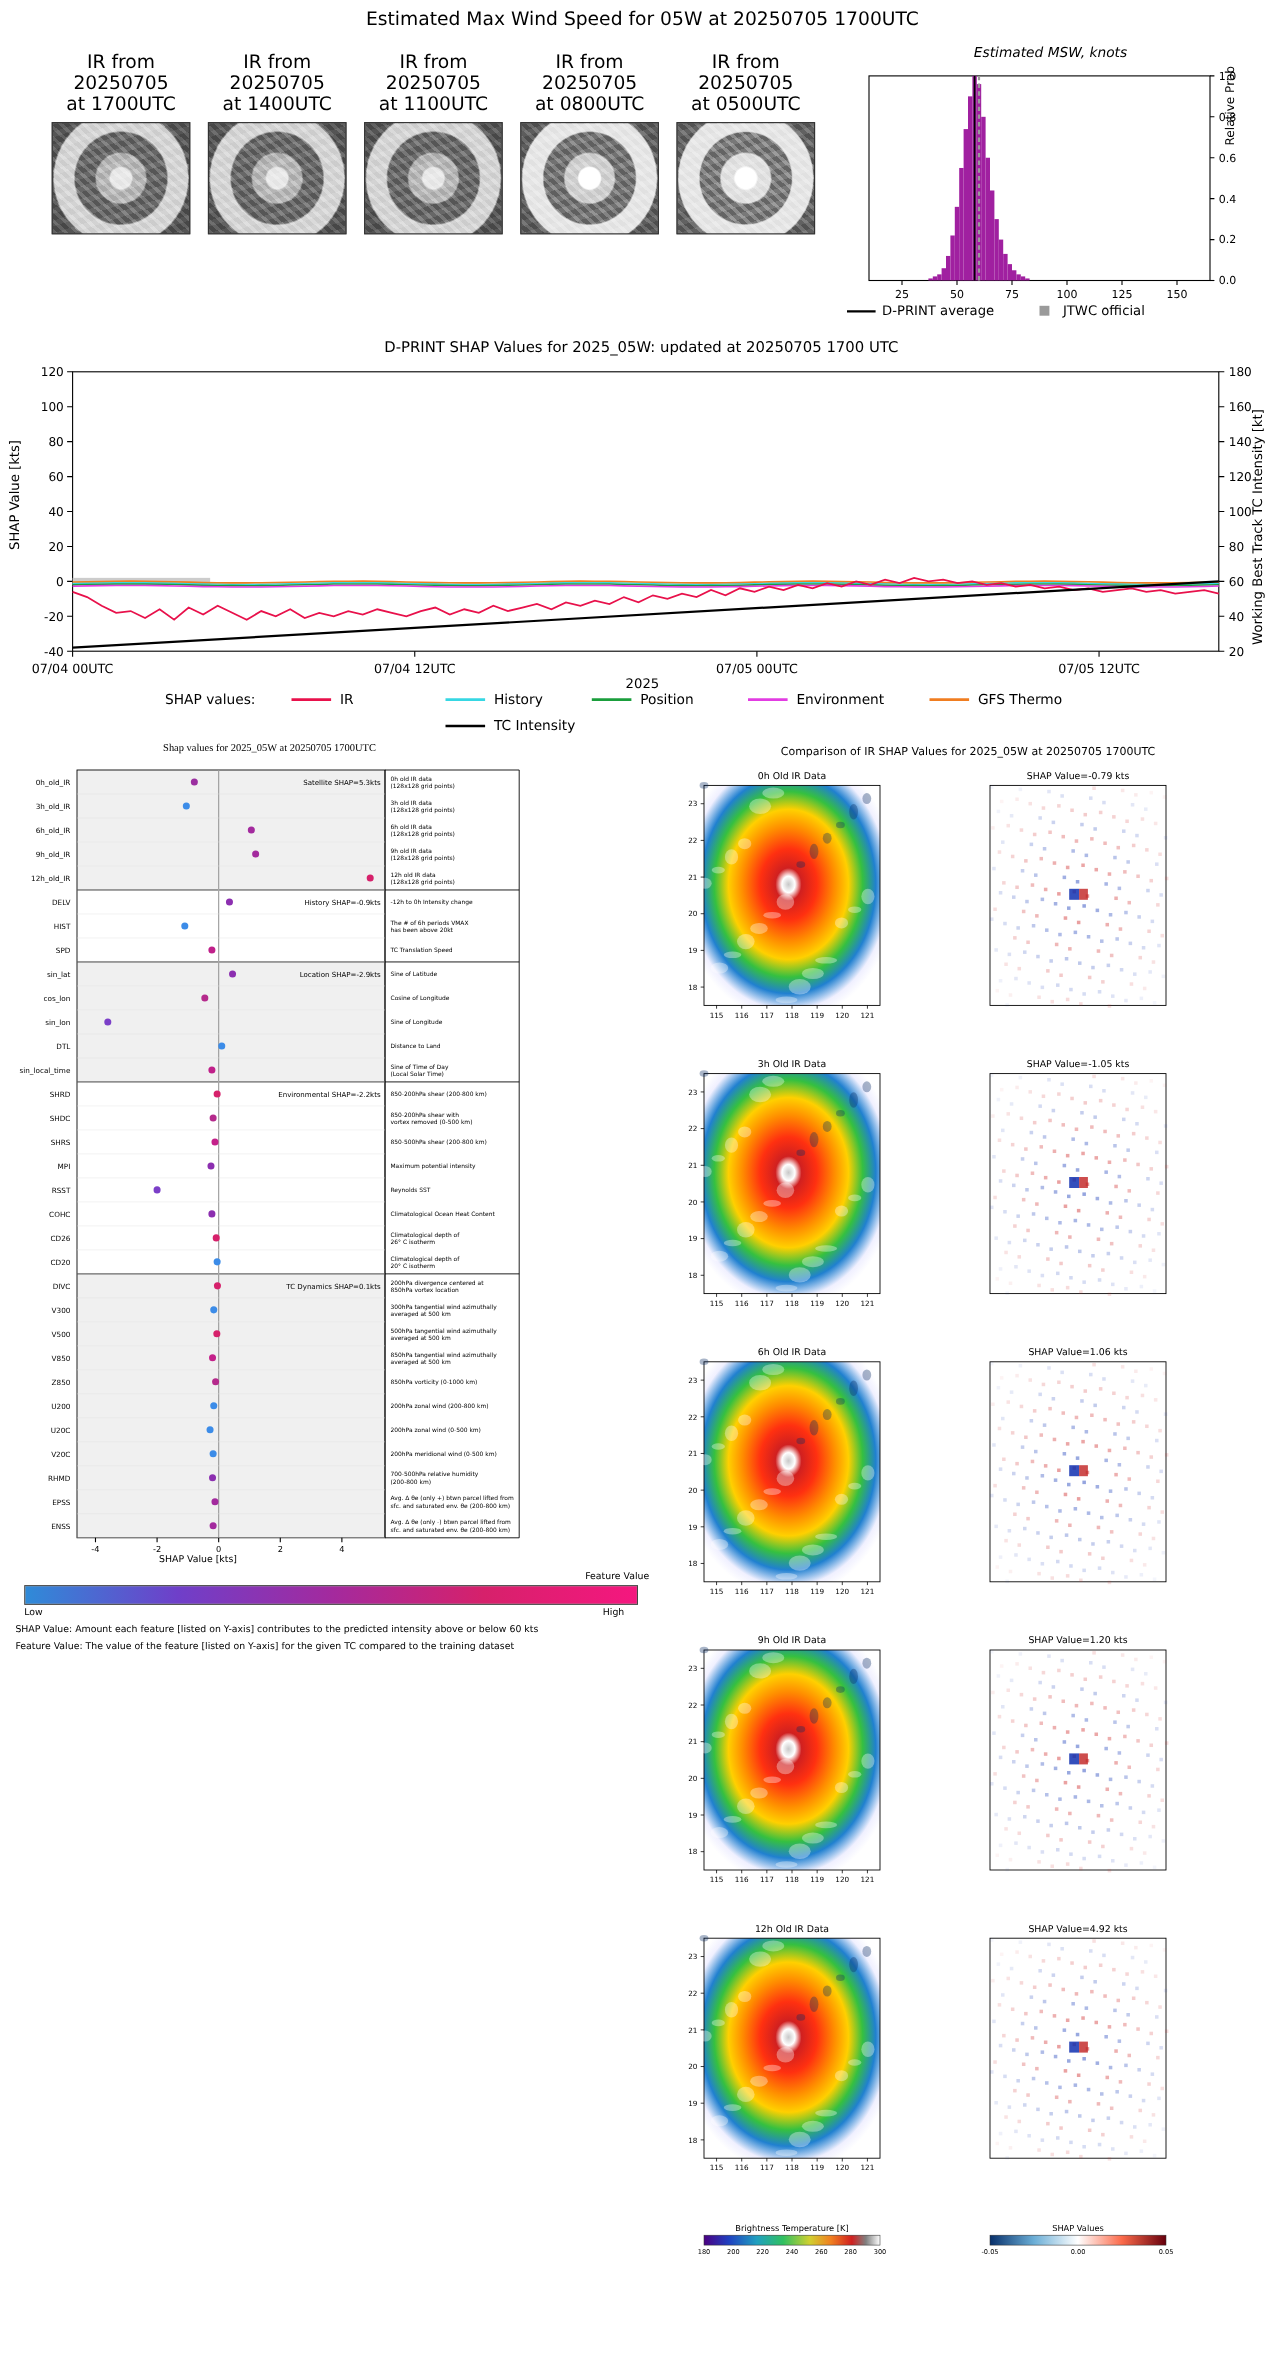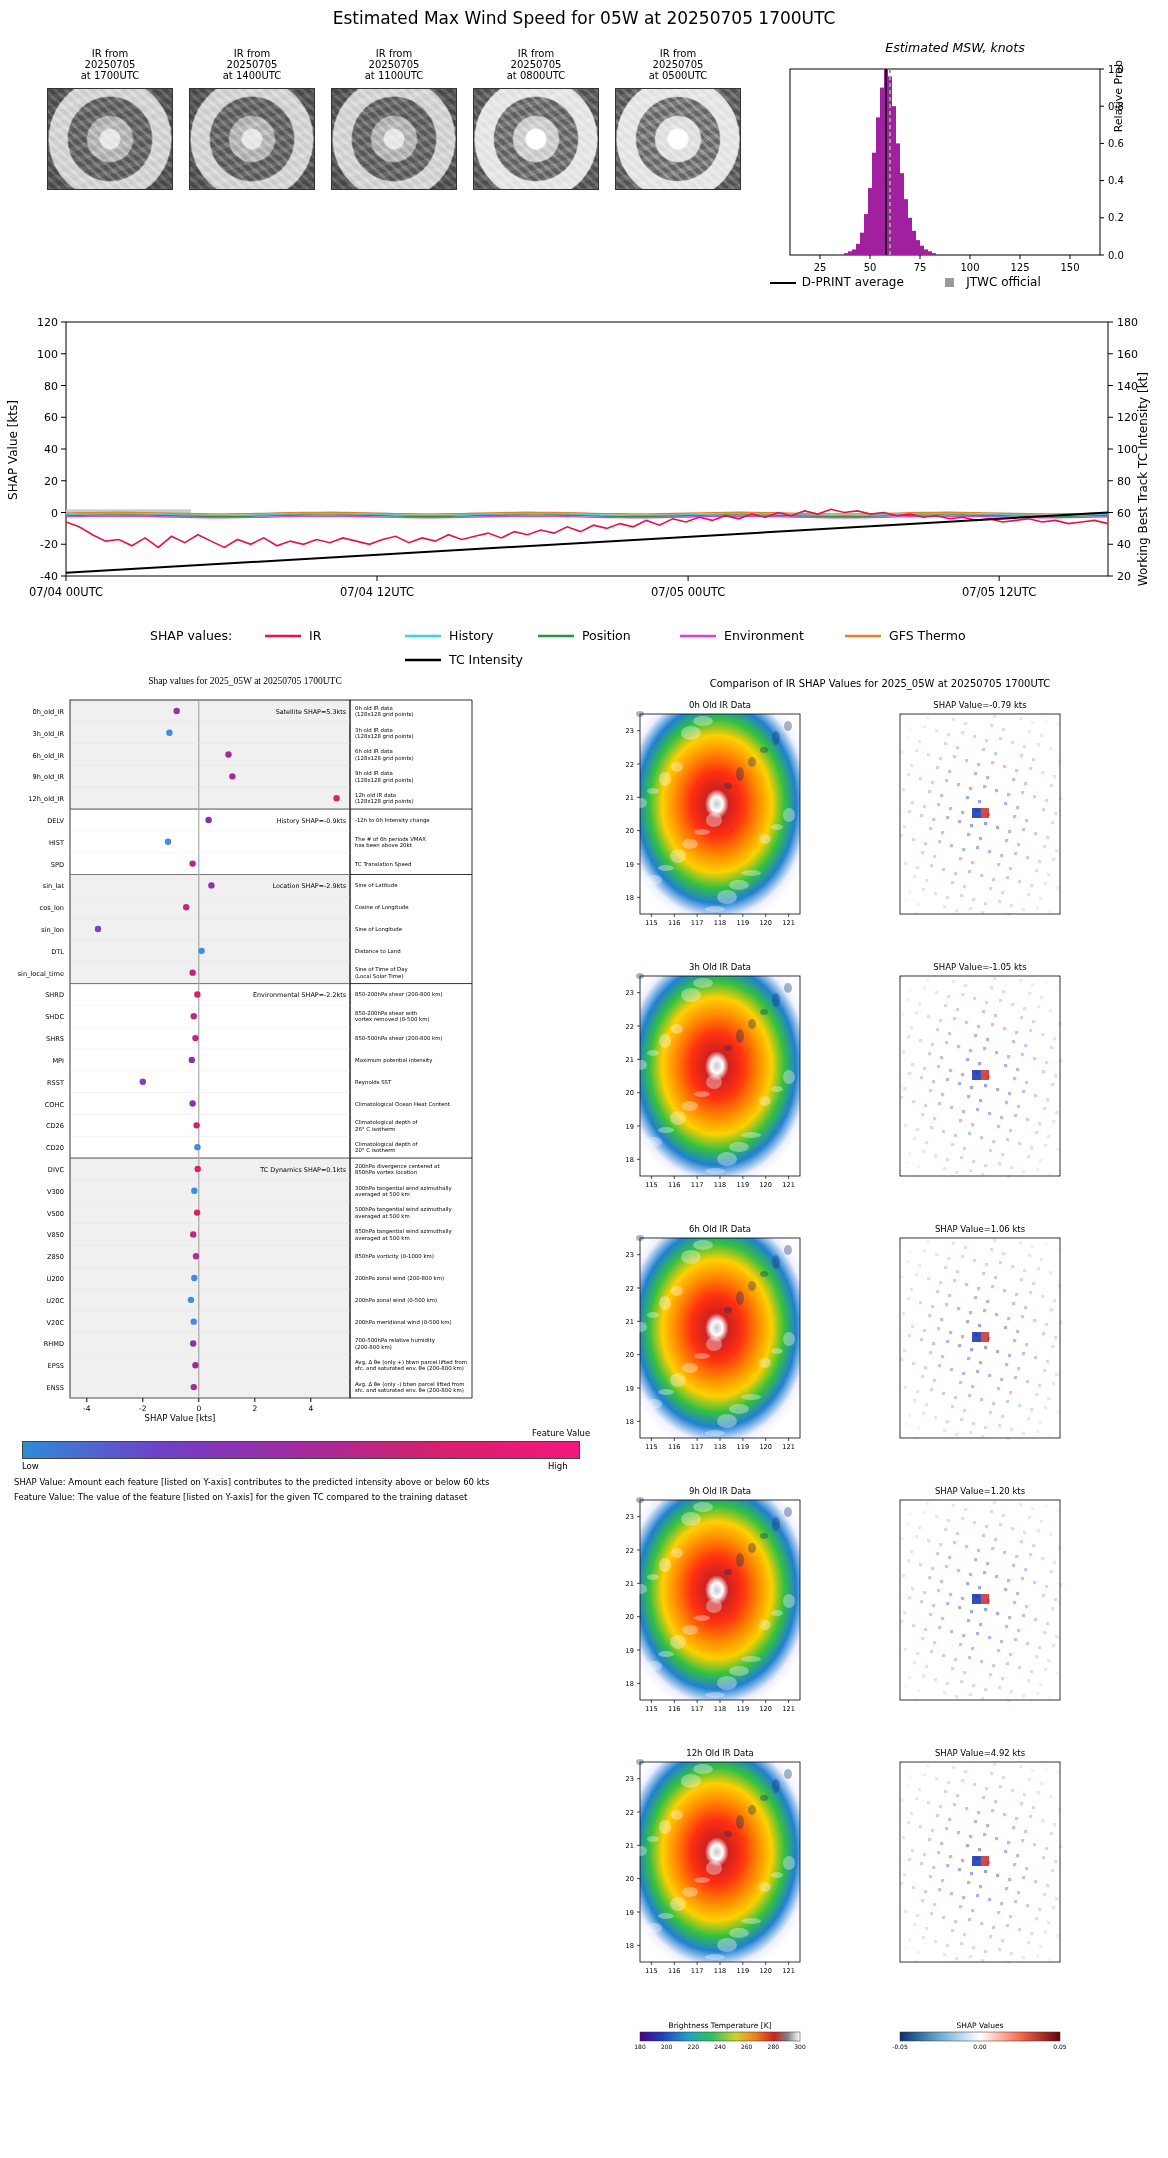--- a/index.html
+++ b/index.html
@@ -1,20 +1,20 @@
 <!DOCTYPE html>
 <html><head>
 <meta charset="utf-8">
 <style>
   html,body{margin:0;padding:0;background:#ffffff;}
   body{width:1168px;height:2158px;font-family:"DejaVu Sans",sans-serif;color:#000;position:relative;overflow:hidden;}
   .page{position:relative;width:1168px;height:2158px;}
   .abs{position:absolute;}
   .title-main{width:100%;text-align:center;font-size:17px;top:8px;left:0;}
-  .ir-col{width:140px;text-align:center;font-size:10px;line-height:1.12;}
+  .ir-col{width:140px;text-align:center;font-size:17px;line-height:1.12;}
   .ir-img{width:124px;height:100px;margin:6px auto 0;border:1px solid #333;background:#555;position:relative;overflow:hidden;}
   .ir-img .swirl{position:absolute;width:200%;height:200%;left:-50%;top:-50%;
      background:
       radial-gradient(circle at 50% 50%, #e9e9e9 0 6%, rgba(200,200,200,0.85) 7% 14%, rgba(120,120,120,0.6) 15% 26%, rgba(235,235,235,0.85) 27% 38%, rgba(90,90,90,0.55) 39% 52%, rgba(210,210,210,0.7) 53% 66%, rgba(70,70,70,0.6) 67% 100%);
   }
   .ir-img .grain{position:absolute;inset:0;
      background:
        repeating-linear-gradient(42deg, rgba(255,255,255,0.18) 0 3px, rgba(0,0,0,0.12) 3px 7px),
        repeating-linear-gradient(-18deg, rgba(255,255,255,0.10) 0 5px, rgba(0,0,0,0.08) 5px 11px);
      mix-blend-mode:overlay;}
@@ -142,20 +142,21 @@
     <svg width="30" height="12" style="display:inline-block;vertical-align:middle">
         <line x1="2" y1="6" x2="28" y2="6" stroke="#000" stroke-width="2"></line>
       </svg>
     <span>D-PRINT average</span>
     <span style="display:inline-block;width:34px"></span>
     <span style="display:inline-block;width:9px;height:9px;background:#9a9a9a;vertical-align:middle"></span>
     <span style="margin-left:8px">JTWC official</span>
   </div>
 
   <div class="abs" style="left:18px;top:308px;width:1130px;height:348px;">
+    <div class="center" style="font-size:13.5px;">D-PRINT SHAP Values for 2025_05W: updated at 20250705 1700 UTC</div>
     <svg id="tssvg" width="1130" height="300">
         <rect x="48" y="14" width="1042" height="254" fill="none" stroke="#000"></rect>
         <rect x="48" y="201.325" width="125.03999999999999" height="6.350000000000023" fill="#cccccc"></rect>
         <line x1="48" y1="14" x2="43" y2="14" stroke="#000"></line>
         <text x="40" y="18" font-size="11" text-anchor="end" font-family="&quot;DejaVu Sans&quot;, sans-serif" fill="#000">120</text>
         <line x1="48" y1="45.75" x2="43" y2="45.75" stroke="#000"></line>
         <text x="40" y="49.75" font-size="11" text-anchor="end" font-family="&quot;DejaVu Sans&quot;, sans-serif" fill="#000">100</text>
         <line x1="48" y1="77.5" x2="43" y2="77.5" stroke="#000"></line>
         <text x="40" y="81.5" font-size="11" text-anchor="end" font-family="&quot;DejaVu Sans&quot;, sans-serif" fill="#000">80</text>
         <line x1="48" y1="109.25" x2="43" y2="109.25" stroke="#000"></line>
@@ -199,20 +200,21 @@
         <path d="M48.0,206.4L61.2,206.1L74.4,205.8L87.6,205.7L100.8,205.6L113.9,205.7L127.1,205.9L140.3,206.1L153.5,206.5L166.7,206.8L179.9,207.0L193.1,207.2L206.3,207.2L219.5,207.1L232.7,206.9L245.8,206.6L259.0,206.3L272.2,206.0L285.4,205.8L298.6,205.6L311.8,205.6L325.0,205.7L338.2,205.9L351.4,206.2L364.6,206.5L377.7,206.8L390.9,207.1L404.1,207.2L417.3,207.2L430.5,207.1L443.7,206.8L456.9,206.5L470.1,206.2L483.3,205.9L496.5,205.7L509.6,205.6L522.8,205.6L536.0,205.8L549.2,206.0L562.4,206.3L575.6,206.6L588.8,206.9L602.0,207.1L615.2,207.2L628.4,207.2L641.5,207.0L654.7,206.7L667.9,206.4L681.1,206.1L694.3,205.9L707.5,205.7L720.7,205.6L733.9,205.7L747.1,205.8L760.3,206.1L773.4,206.4L786.6,206.7L799.8,207.0L813.0,207.1L826.2,207.2L839.4,207.1L852.6,206.9L865.8,206.7L879.0,206.4L892.2,206.0L905.3,205.8L918.5,205.6L931.7,205.6L944.9,205.7L958.1,205.9L971.3,206.2L984.5,206.5L997.7,206.8L1010.9,207.0L1024.1,207.2L1037.2,207.2L1050.4,207.1L1063.6,206.9L1076.8,206.6L1090.0,206.3" fill="none" stroke="#36d7e3" stroke-width="1.4"></path>
         <path d="M48.0,207.7L61.2,207.4L74.4,207.1L87.6,206.9L100.8,206.9L113.9,207.0L127.1,207.1L140.3,207.4L153.5,207.7L166.7,208.0L179.9,208.3L193.1,208.4L206.3,208.5L219.5,208.4L232.7,208.2L245.8,207.9L259.0,207.6L272.2,207.3L285.4,207.0L298.6,206.9L311.8,206.9L325.0,207.0L338.2,207.2L351.4,207.5L364.6,207.8L377.7,208.1L390.9,208.3L404.1,208.5L417.3,208.5L430.5,208.3L443.7,208.1L456.9,207.8L470.1,207.5L483.3,207.2L496.5,207.0L509.6,206.9L522.8,206.9L536.0,207.0L549.2,207.3L562.4,207.6L575.6,207.9L588.8,208.2L602.0,208.4L615.2,208.5L628.4,208.4L641.5,208.3L654.7,208.0L667.9,207.7L681.1,207.4L694.3,207.1L707.5,207.0L720.7,206.9L733.9,206.9L747.1,207.1L760.3,207.4L773.4,207.7L786.6,208.0L799.8,208.2L813.0,208.4L826.2,208.5L839.4,208.4L852.6,208.2L865.8,207.9L879.0,207.6L892.2,207.3L905.3,207.1L918.5,206.9L931.7,206.9L944.9,207.0L958.1,207.2L971.3,207.5L984.5,207.8L997.7,208.1L1010.9,208.3L1024.1,208.4L1037.2,208.5L1050.4,208.3L1063.6,208.1L1076.8,207.8L1090.0,207.5" fill="none" stroke="#1a9e3c" stroke-width="1.4"></path>
         <path d="M48.0,208.9L61.2,208.6L74.4,208.4L87.6,208.2L100.8,208.2L113.9,208.2L127.1,208.4L140.3,208.7L153.5,209.0L166.7,209.3L179.9,209.5L193.1,209.7L206.3,209.7L219.5,209.6L232.7,209.4L245.8,209.2L259.0,208.9L272.2,208.6L285.4,208.3L298.6,208.2L311.8,208.2L325.0,208.3L338.2,208.5L351.4,208.8L364.6,209.1L377.7,209.4L390.9,209.6L404.1,209.7L417.3,209.7L430.5,209.6L443.7,209.4L456.9,209.1L470.1,208.8L483.3,208.5L496.5,208.3L509.6,208.2L522.8,208.2L536.0,208.3L549.2,208.6L562.4,208.9L575.6,209.2L588.8,209.5L602.0,209.6L615.2,209.7L628.4,209.7L641.5,209.5L654.7,209.3L667.9,209.0L681.1,208.7L694.3,208.4L707.5,208.2L720.7,208.2L733.9,208.2L747.1,208.4L760.3,208.6L773.4,209.0L786.6,209.3L799.8,209.5L813.0,209.7L826.2,209.7L839.4,209.7L852.6,209.5L865.8,209.2L879.0,208.9L892.2,208.6L905.3,208.3L918.5,208.2L931.7,208.2L944.9,208.2L958.1,208.4L971.3,208.7L984.5,209.0L997.7,209.3L1010.9,209.6L1024.1,209.7L1037.2,209.7L1050.4,209.6L1063.6,209.4L1076.8,209.1L1090.0,208.8" fill="none" stroke="#e23ce2" stroke-width="1.4"></path>
         <path d="M48.0,205.1L61.2,204.8L74.4,204.6L87.6,204.4L100.8,204.3L113.9,204.4L127.1,204.6L140.3,204.9L153.5,205.2L166.7,205.5L179.9,205.7L193.1,205.9L206.3,205.9L219.5,205.8L232.7,205.6L245.8,205.4L259.0,205.0L272.2,204.7L285.4,204.5L298.6,204.4L311.8,204.3L325.0,204.5L338.2,204.7L351.4,205.0L364.6,205.3L377.7,205.6L390.9,205.8L404.1,205.9L417.3,205.9L430.5,205.8L443.7,205.6L456.9,205.3L470.1,205.0L483.3,204.7L496.5,204.5L509.6,204.3L522.8,204.4L536.0,204.5L549.2,204.7L562.4,205.0L575.6,205.4L588.8,205.6L602.0,205.8L615.2,205.9L628.4,205.9L641.5,205.7L654.7,205.5L667.9,205.2L681.1,204.9L694.3,204.6L707.5,204.4L720.7,204.3L733.9,204.4L747.1,204.6L760.3,204.8L773.4,205.1L786.6,205.5L799.8,205.7L813.0,205.9L826.2,205.9L839.4,205.9L852.6,205.7L865.8,205.4L879.0,205.1L892.2,204.8L905.3,204.5L918.5,204.4L931.7,204.3L944.9,204.4L958.1,204.6L971.3,204.9L984.5,205.2L997.7,205.5L1010.9,205.8L1024.1,205.9L1037.2,205.9L1050.4,205.8L1063.6,205.6L1076.8,205.3L1090.0,205.0" fill="none" stroke="#f07d20" stroke-width="1.4"></path>
         <path d="M48.0,214.0L61.2,218.8L74.4,226.7L87.6,233.1L100.8,231.5L113.9,237.8L127.1,229.9L140.3,239.4L153.5,228.3L166.7,234.7L179.9,226.7L193.1,233.1L206.3,239.4L219.5,231.5L232.7,236.3L245.8,229.9L259.0,237.8L272.2,233.1L285.4,236.3L298.6,231.5L311.8,234.7L325.0,229.9L338.2,233.1L351.4,236.3L364.6,231.5L377.7,228.3L390.9,234.7L404.1,229.9L417.3,233.1L430.5,226.7L443.7,231.5L456.9,228.3L470.1,225.1L483.3,229.9L496.5,223.6L509.6,226.7L522.8,222.0L536.0,225.1L549.2,218.8L562.4,223.6L575.6,217.2L588.8,220.4L602.0,215.6L615.2,218.8L628.4,212.4L641.5,217.2L654.7,210.8L667.9,214.0L681.1,209.3L694.3,212.4L707.5,207.7L720.7,210.8L733.9,206.1L747.1,209.3L760.3,204.5L773.4,207.7L786.6,202.9L799.8,206.1L813.0,201.3L826.2,204.5L839.4,202.9L852.6,206.1L865.8,204.5L879.0,207.7L892.2,206.1L905.3,209.3L918.5,207.7L931.7,210.8L944.9,209.3L958.1,212.4L971.3,210.8L984.5,214.0L997.7,212.4L1010.9,210.8L1024.1,214.0L1037.2,212.4L1050.4,215.6L1063.6,214.0L1076.8,212.4L1090.0,215.6" fill="none" stroke="#e8114b" stroke-width="1.6"></path>
         <path d="M48,264.825 L1090,204.5" fill="none" stroke="#000" stroke-width="2"></path>
       </svg>
   </div>
   <div class="abs vert" style="left:6px;top:400px;font-size:12px;">SHAP Value [kts]</div>
   <div class="abs vert" style="left:1136px;top:372px;font-size:12px;transform:rotate(180deg);">Working Best Track TC Intensity [kt]</div>
+  <div class="abs center" style="left:0;top:614px;width:1168px;font-size:12px;">2025</div>
 
   <div class="abs" style="left:0;top:622px;width:1168px;height:48px;">
     <svg width="1168" height="48" id="tslegend">
         <text x="150" y="18" font-size="12.5" text-anchor="start" font-family="&quot;DejaVu Sans&quot;, sans-serif" fill="#000">SHAP values:</text>
         <line x1="265" y1="14" x2="301" y2="14" stroke="#e8114b" stroke-width="2.4"></line>
         <text x="309" y="18" font-size="12.5" text-anchor="start" font-family="&quot;DejaVu Sans&quot;, sans-serif" fill="#000">IR</text>
         <line x1="405" y1="14" x2="441" y2="14" stroke="#36d7e3" stroke-width="2.4"></line>
         <text x="449" y="18" font-size="12.5" text-anchor="start" font-family="&quot;DejaVu Sans&quot;, sans-serif" fill="#000">History</text>
         <line x1="538" y1="14" x2="574" y2="14" stroke="#1a9e3c" stroke-width="2.4"></line>
         <text x="582" y="18" font-size="12.5" text-anchor="start" font-family="&quot;DejaVu Sans&quot;, sans-serif" fill="#000">Position</text>

